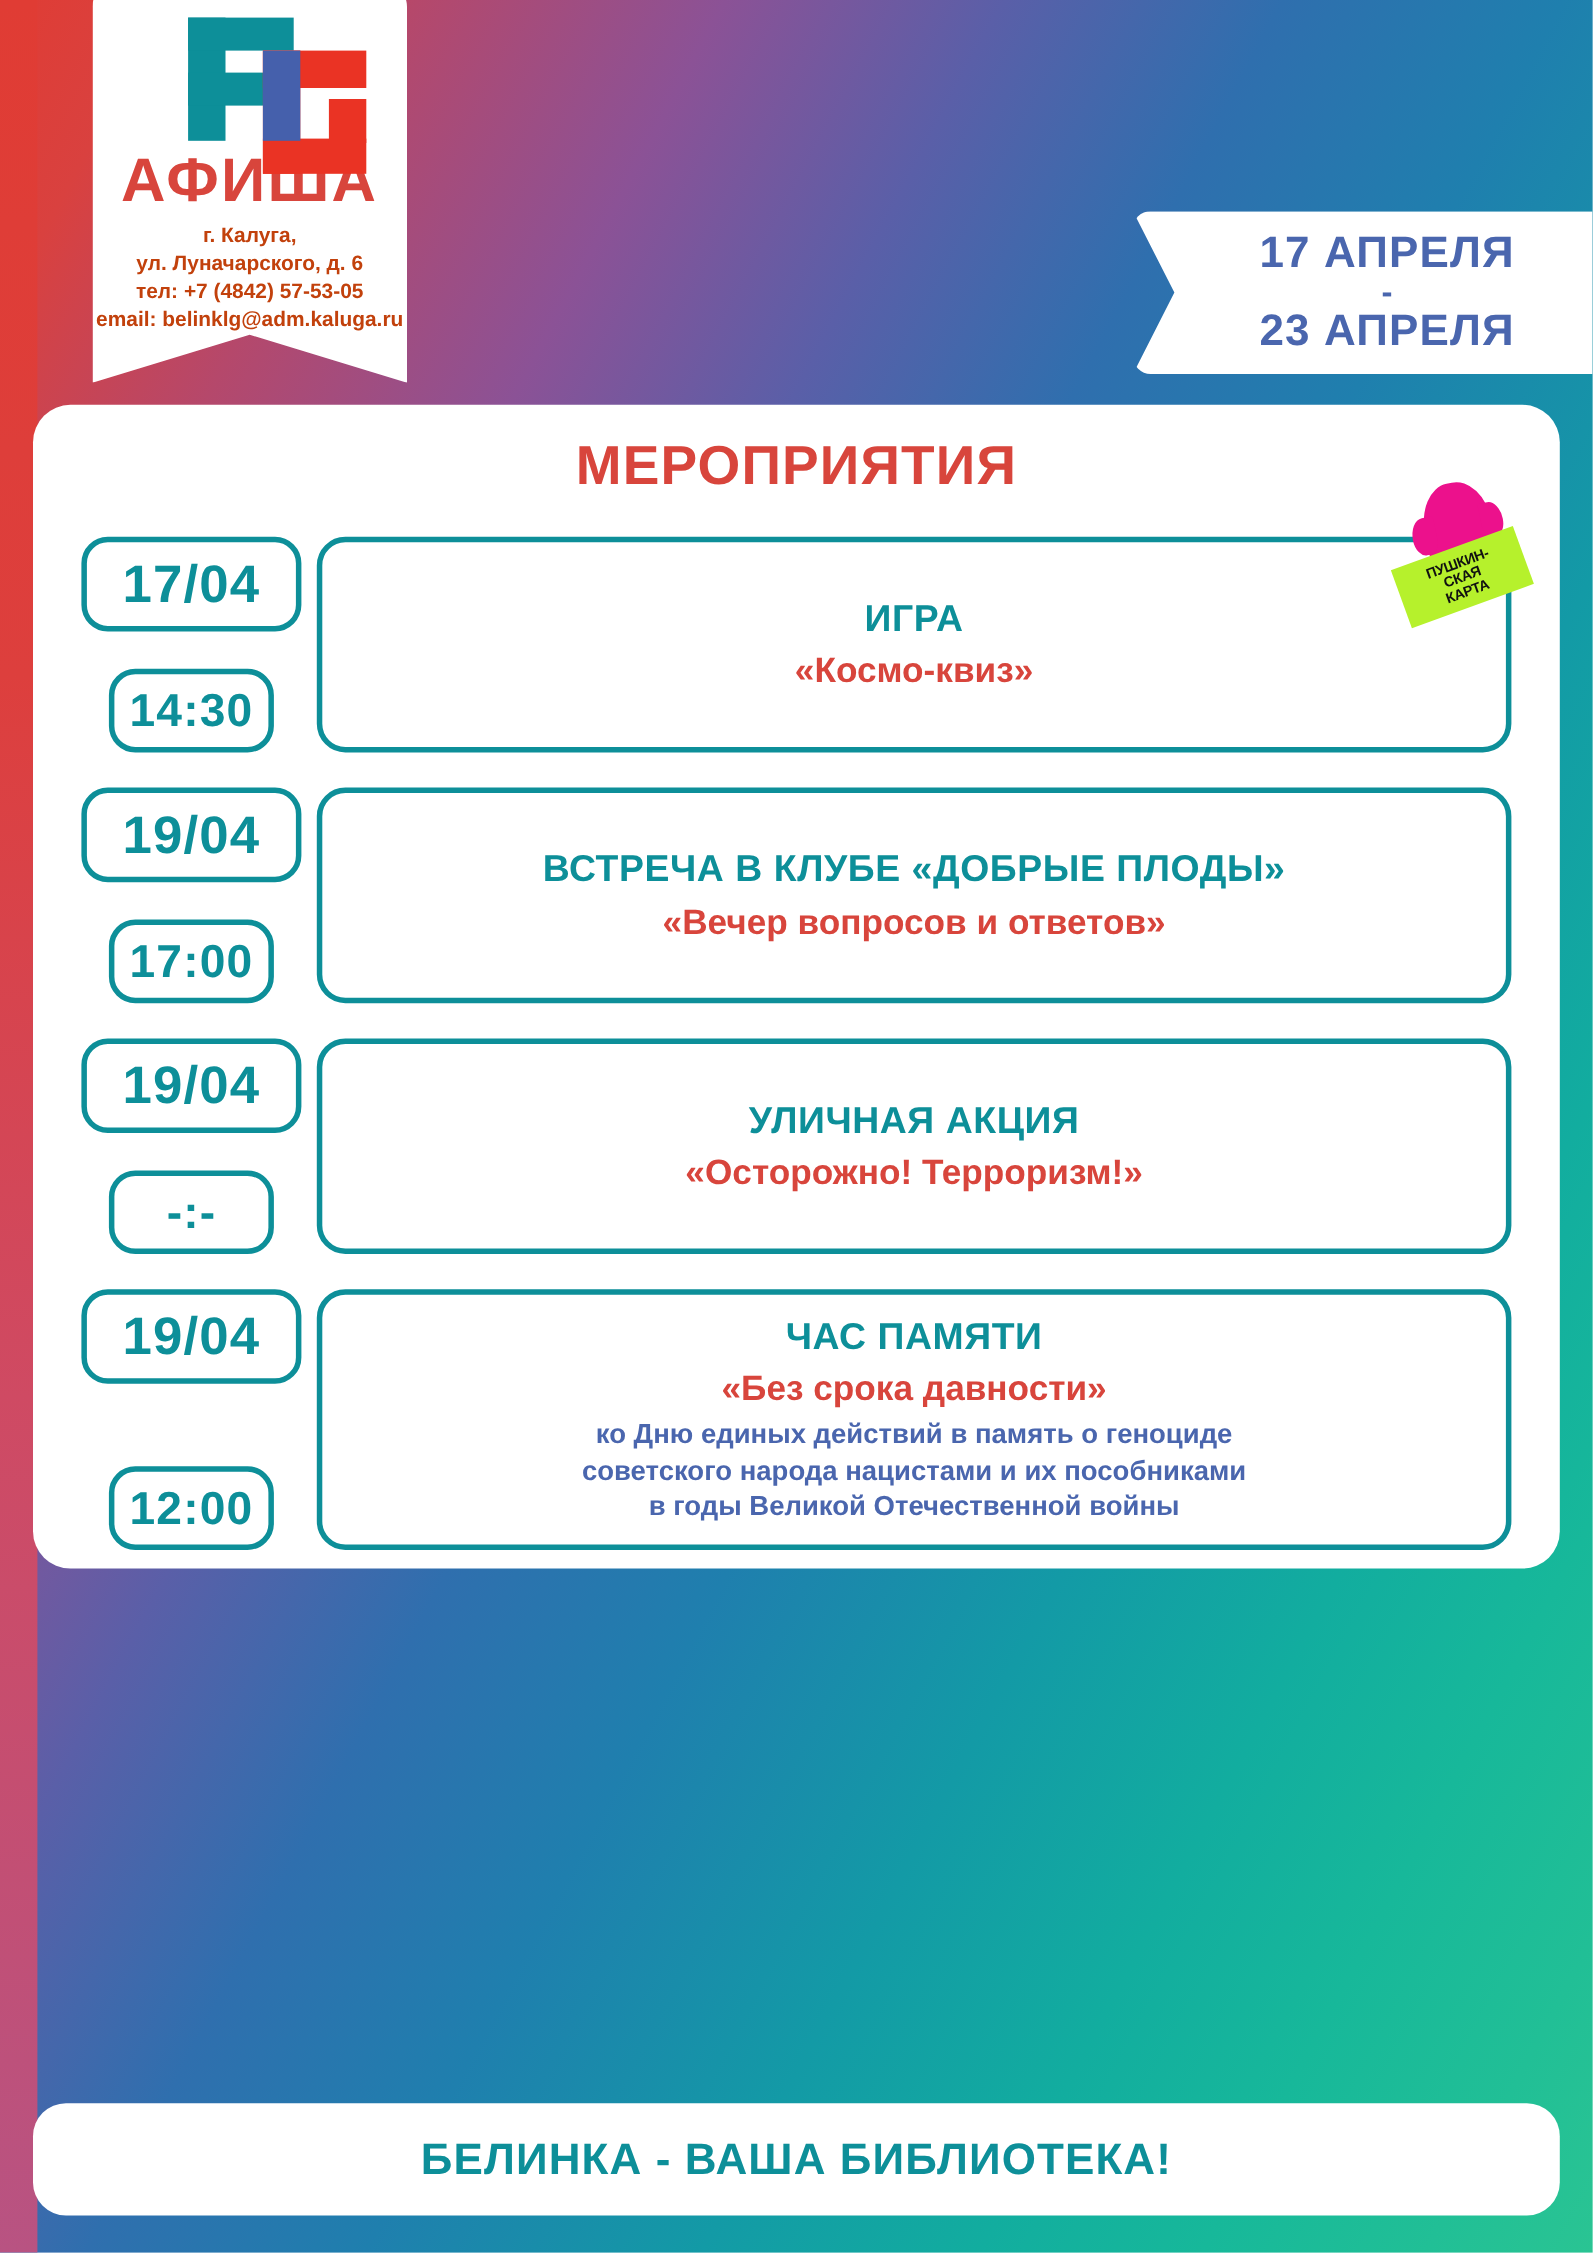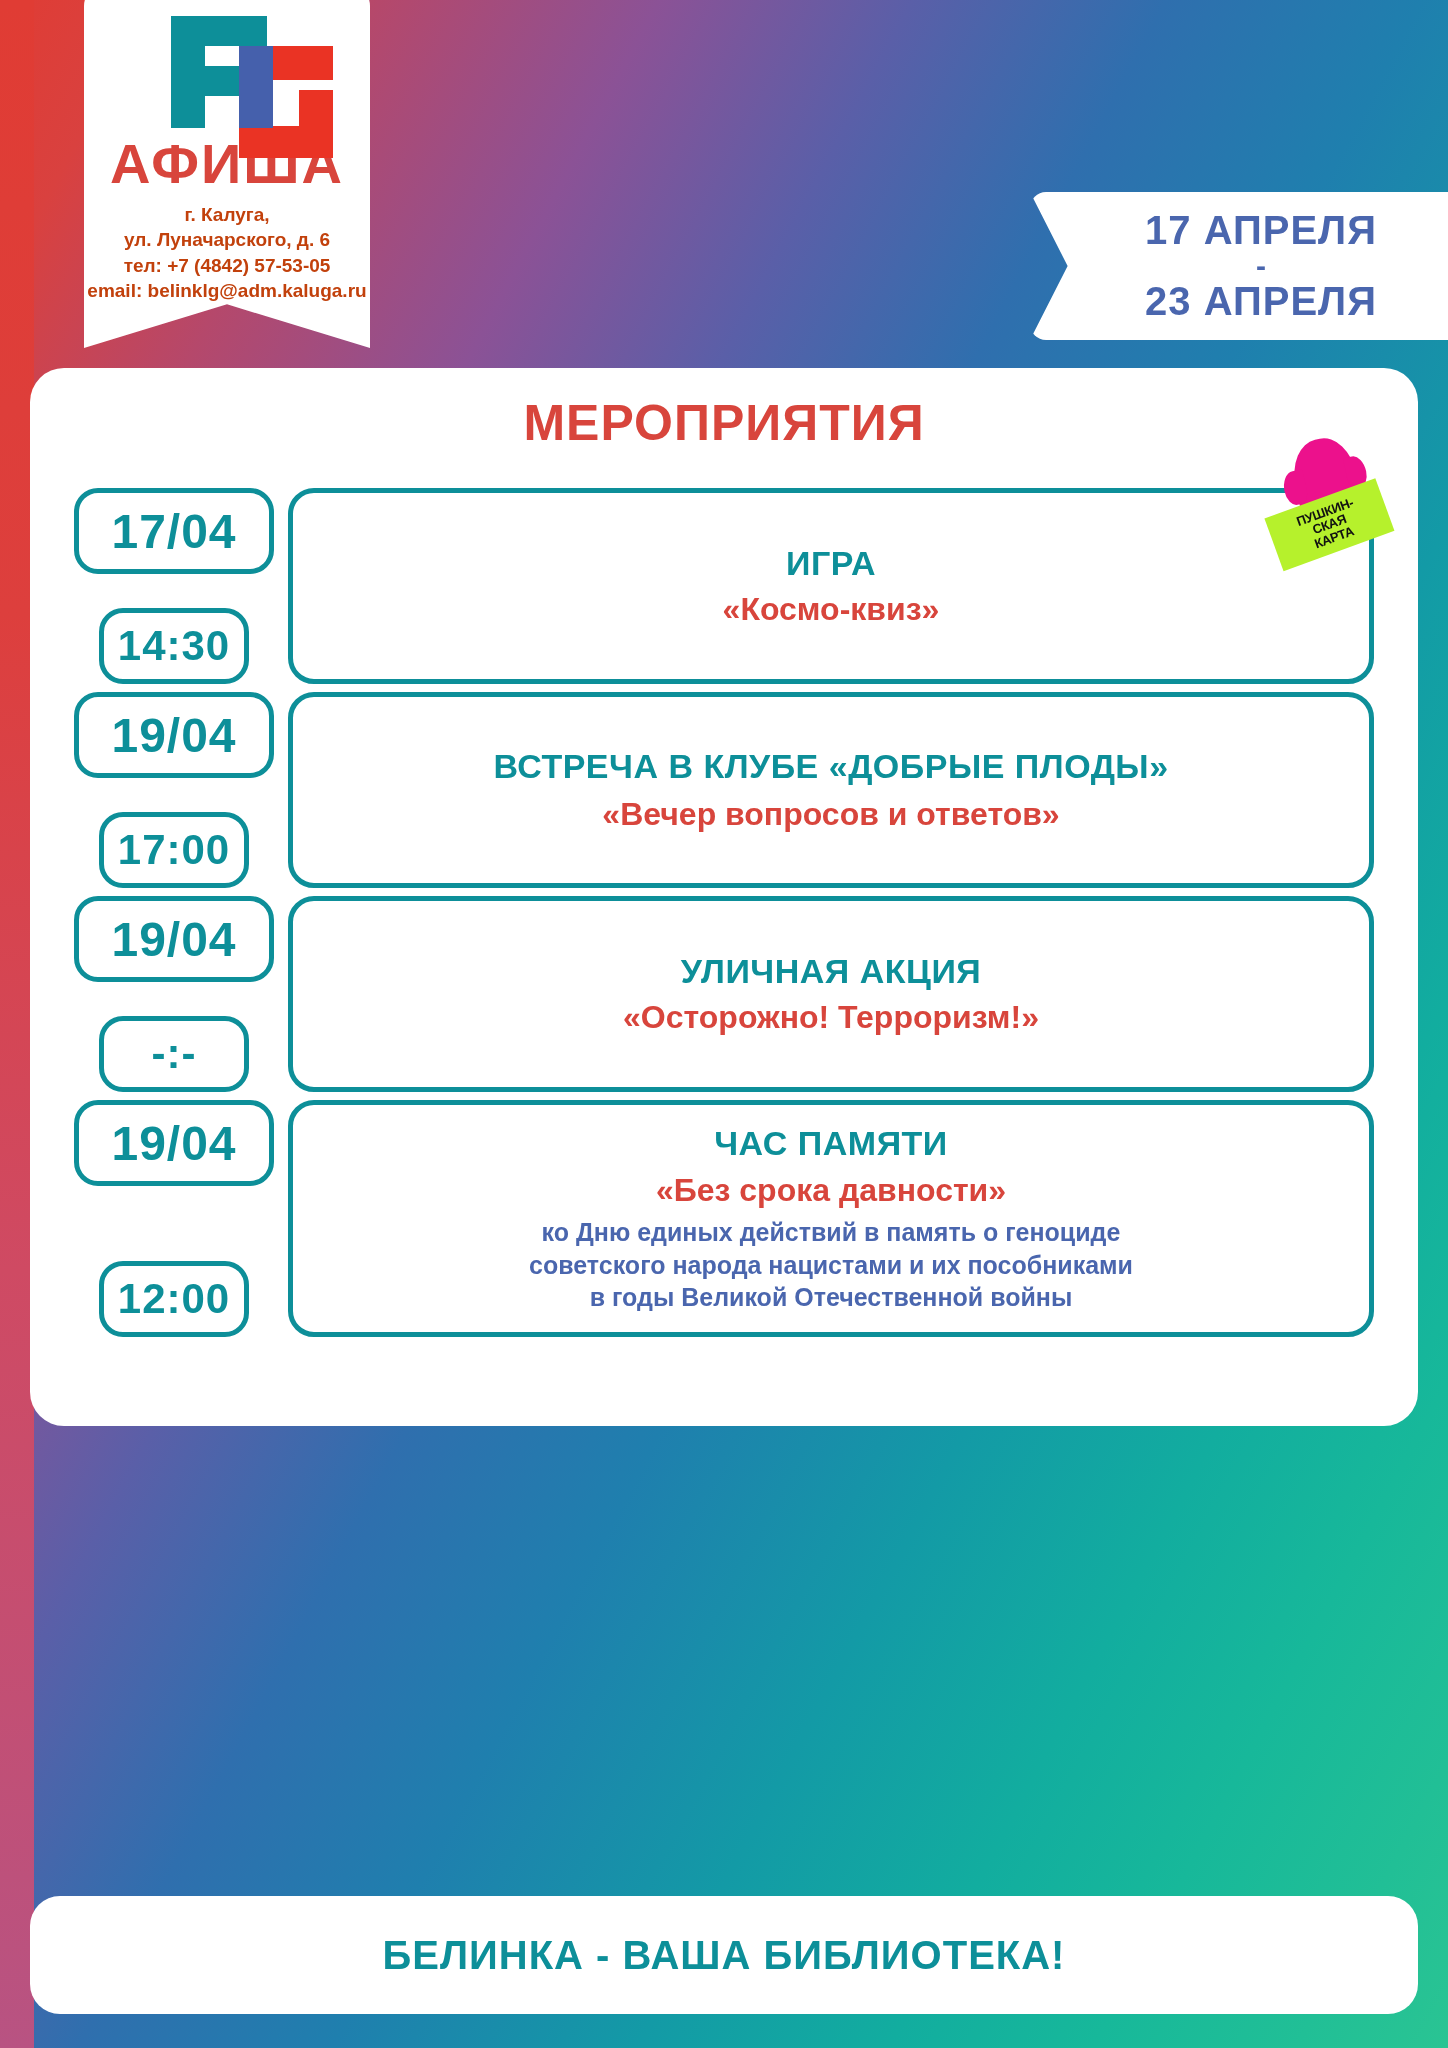--- a/index.html
+++ b/index.html
@@ -104,21 +104,21 @@
     padding:26px 44px 20px;
   }
   .panel-title {
     text-align:center;
     font-size:50px; font-weight:bold;
     color:#d8453c; letter-spacing:1px;
     margin-bottom:36px;
   }
 
   
-  .events { display:flex; flex-direction:column; gap:8px; }
+  .events { display:flex; flex-direction:column; gap:32px; }
 
   .event-row { display:flex; gap:14px; position:relative; }
 
   .when {
     width:200px; flex:0 0 200px;
     display:flex; flex-direction:column;
     align-items:center; justify-content:space-between;
   }
   .pill {
     border:5px solid #0d8f99;
@@ -202,21 +202,21 @@
     font-size:13px; font-weight:bold;
     color:#111; line-height:1.02;
     letter-spacing:-0.3px;
     white-space:nowrap;
   }
 
   
   .footer {
     position:absolute;
     left:30px; bottom:34px;
-    width:1388px; height:118px;
+    width:1388px; height:102px;
     background:#ffffff;
     border-radius:30px;
     display:flex; align-items:center; justify-content:center;
   }
   .footer-text {
     font-size:40px; font-weight:bold;
     color:#0d8f99; letter-spacing:1px;
   }
 </style>
 </head>

